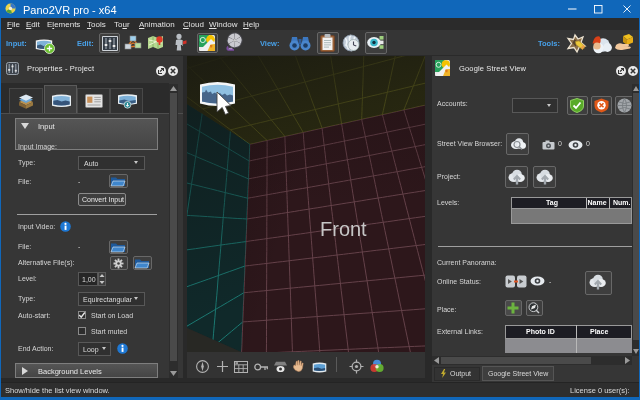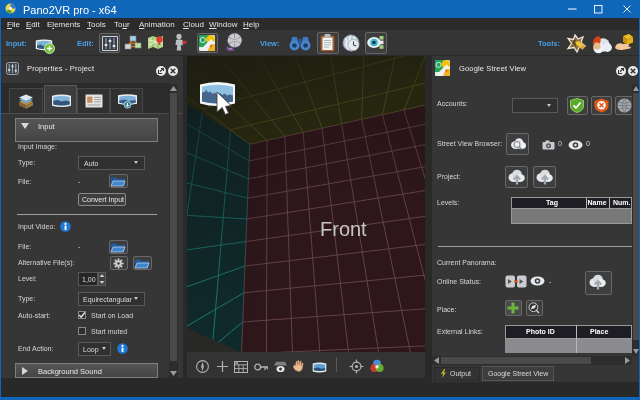--- a/index.html
+++ b/index.html
@@ -226,21 +226,21 @@
       <rect x="2.2" y="2.6" width="5.2" height="6.2" fill="#c89058"></rect>
       <path d="M9.3,3.4 h6.5 M9.3,5.6 h6.5 M9.3,7.8 h6.5 M2.5,11 h13" stroke="#9a9a9a" stroke-width="0.9"></path>
     </svg>
     <svg class="abs" style="left:117px;top:93px" width="21" height="16" viewBox="0 0 21 16">
       <path d="M1,2.3 Q10.5,0 20,2.3 L20,10.8 Q10.5,13.1 1,10.8 Z" fill="#e8eef2"></path>
       <path d="M2.3,3.7 Q10.5,1.8 18.7,3.7 L18.7,9.7 Q10.5,11.6 2.3,9.7 Z" fill="#7cb0d8"></path>
       <path d="M2.3,7.4 L7.5,6.5 L12,7.9 L18.7,7 L18.7,9.7 Q10.5,11.6 2.3,9.7 Z" fill="#3a5e84"></path>
       <circle cx="10.5" cy="11.8" r="3.4" fill="#2e8a96" stroke="#e8e8e8" stroke-width="0.7"></circle>
       <path d="M10.5,10 L10.5,13.2 M9.2,12 L10.5,13.4 L11.8,12" stroke="#fff" stroke-width="0.9" fill="none"></path>
     </svg>
-    <div class="sect" style="left:15px;top:118px;width:143px;height:24px">
+    <div class="sect" style="left:15px;top:118px;width:143px;height:32px">
       <span style="position:absolute;left:22px;top:3px">Input</span>
     </div>
     <svg class="abs" style="left:21px;top:123px" width="8" height="6" viewBox="0 0 8 6">
       <path d="M0,0 L8,0 L4,6 Z" fill="#d8d8d8"></path>
     </svg>
     <div class="lab" style="left:18px;top:143px">Input Image:</div>
     <div class="lab" style="left:18px;top:159px">Type:</div>
     <div class="inp" style="left:78px;top:156px;width:67px;height:14px">
       <span style="position:absolute;left:5px;top:2.5px">Auto</span>
     </div>
@@ -316,21 +316,21 @@
     <div class="inp" style="left:78px;top:342px;width:33px;height:14px">
       <span style="position:absolute;left:4px;top:2.5px">Loop</span>
     </div>
     <div class="darr" style="left:102px;top:347px"></div>
     <svg class="abs" style="left:117px;top:343px" width="11" height="11" viewBox="0 0 11 11">
       <circle cx="5.5" cy="5.5" r="5.3" fill="#1e78d4"></circle>
       <rect x="4.6" y="4.6" width="1.9" height="4.3" fill="#fff"></rect>
       <circle cx="5.5" cy="2.9" r="1.1" fill="#fff"></circle>
     </svg>
     <div class="sect" style="left:15px;top:363px;width:143px;height:15px">
-      <span style="position:absolute;left:22px;top:2.5px">Background Sound</span>
+      <span style="position:absolute;left:22px;top:2.5px">Background Levels</span>
     </div>
     <svg class="abs" style="left:22px;top:366.5px" width="6" height="8" viewBox="0 0 6 8">
       <path d="M0,0 L6,4 L0,8 Z" fill="#d8d8d8"></path>
     </svg>
     <div class="scroll" style="left:169px;top:84px;width:9px;height:294px"></div>
     <div class="thumb" style="left:170px;top:93px;width:7px;height:268px"></div>
     <svg class="abs" style="left:170px;top:86px" width="7" height="5" viewBox="0 0 7 5">
       <path d="M3.5,0 L7,5 L0,5 Z" fill="#9a9a9a"></path>
     </svg>
     <svg class="abs" style="left:170px;top:371px" width="7" height="5" viewBox="0 0 7 5">
@@ -657,15 +657,19 @@
     <svg class="abs" style="left:633px;top:349px" width="6" height="5" viewBox="0 0 6 5">
       <path d="M3,5 L6,0 L0,0 Z" fill="#9a9a9a"></path>
     </svg>
     <div class="abs" style="left:434px;top:367px;width:46px;height:14px;background:#333;border:1px solid #2a2a2a"></div>
     <svg class="abs" style="left:440px;top:369px" width="7" height="9" viewBox="0 0 7 9">
       <path d="M4,0 L1,5 L3,5 L2.2,9 L6,3.6 L3.9,3.6 L5.2,0 Z" fill="#c0aa2e"></path>
     </svg>
     <div class="tab" style="left:450px;top:370px">Output</div>
     <div class="abs" style="left:482px;top:366px;width:72px;height:15px;background:#3e3e3e;border:1px solid #555"></div>
     <div class="tab" style="left:488px;top:370px">Google Street View</div>
+    <div id="status" class="abs">
+      <div style="left:5px">Show/hide the list view window.</div>
+      <div style="left:570px">License 0 user(s):</div>
+    </div>
     <div class="abs" style="left:0;top:18px;width:1px;height:379px;background:#1067ba"></div>
     <div class="abs" style="left:639px;top:18px;width:1px;height:379px;background:#1067ba"></div>
     <div class="abs" style="left:0;top:397px;width:640px;height:3px;background:#1067ba"></div>
   </div>
 </body></html>

